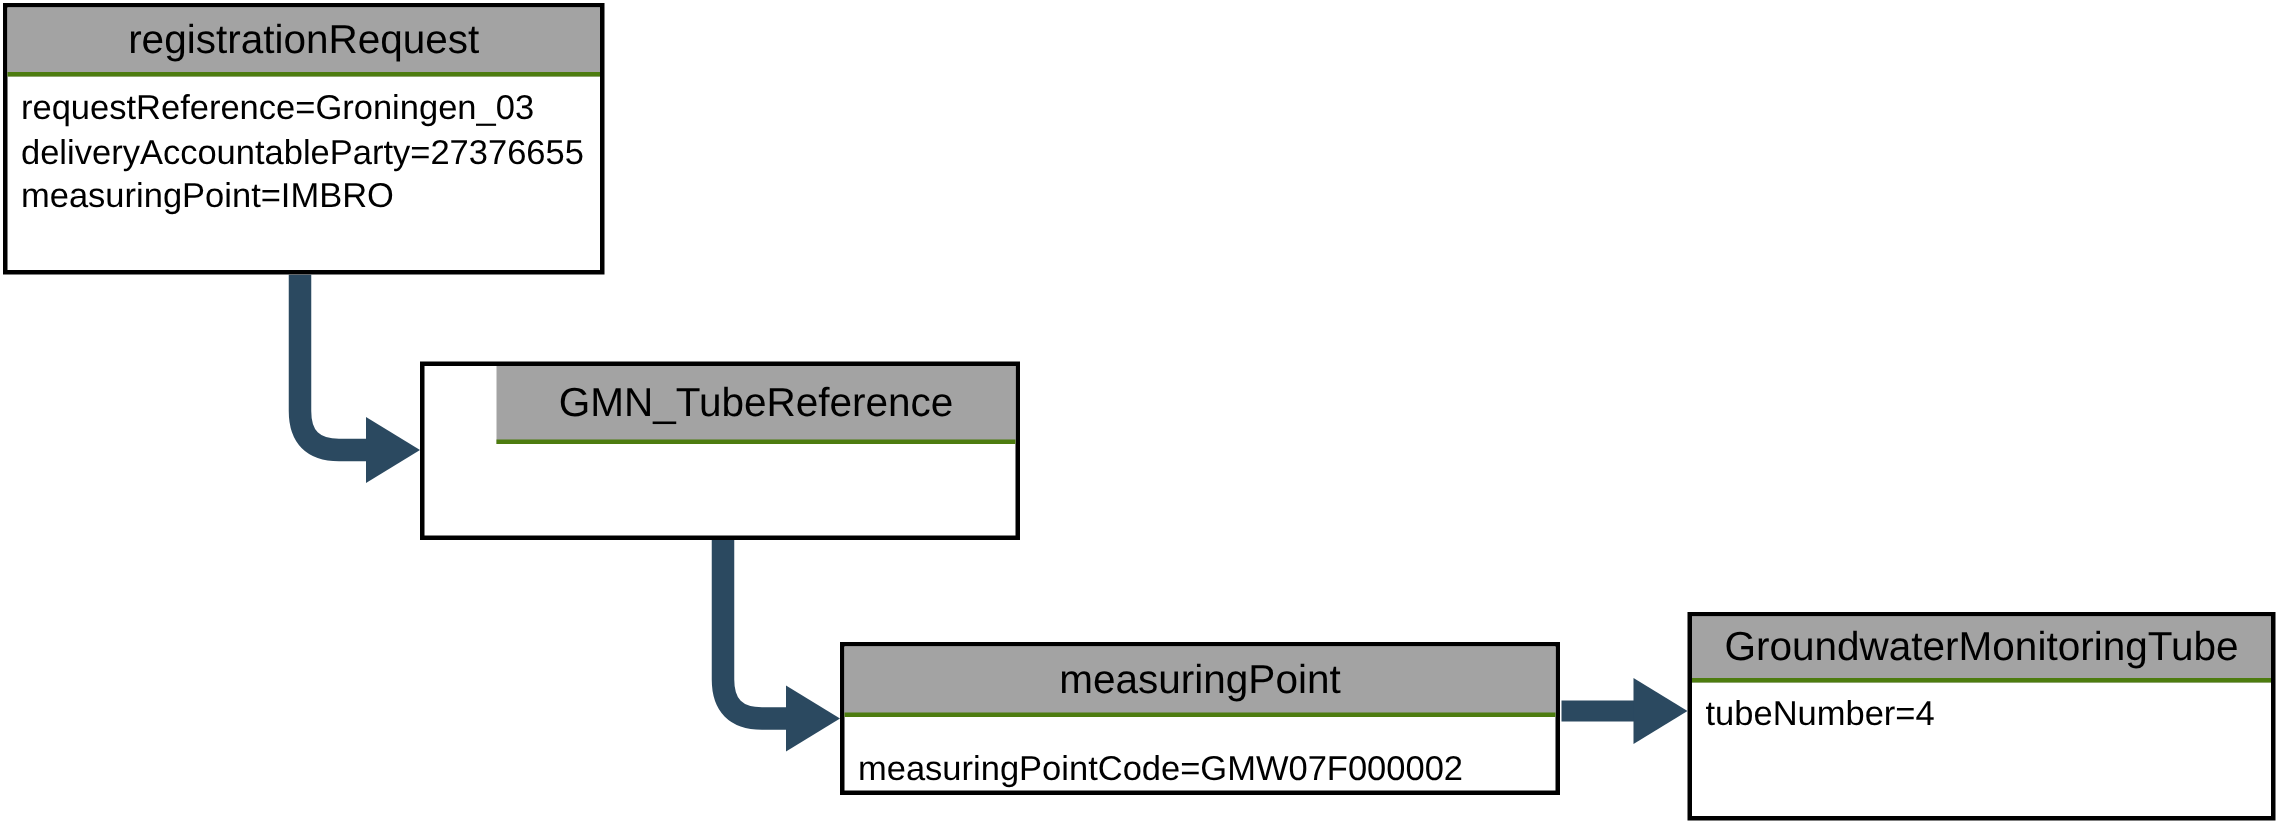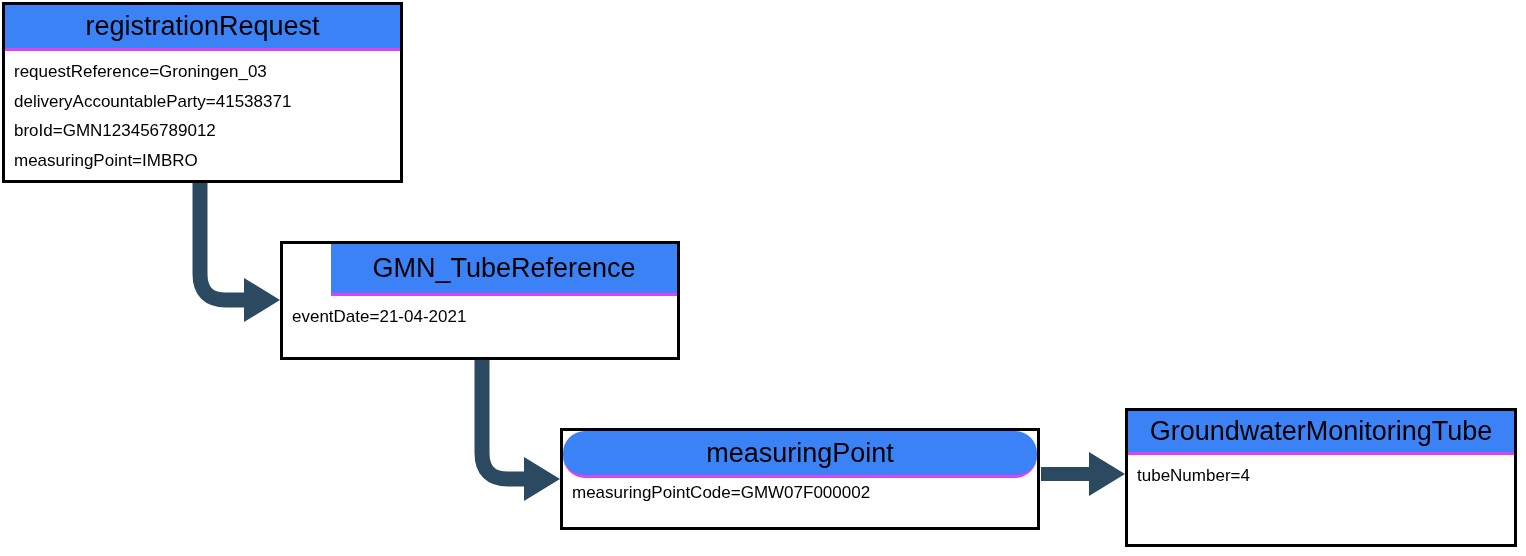--- a/index.html
+++ b/index.html
@@ -17,54 +17,54 @@
   }
   .node {
     position: absolute;
     border: 3px solid #000000;
     background: #ffffff;
     box-sizing: border-box;
     display: flex;
     flex-direction: column;
   }
   .node-header {
-    background: #3b82f6;
-    border-bottom: 3px solid #d946ef;
+    background: #a3a3a3;
+    border-bottom: 3px solid #4d7c0f;
     display: flex;
     align-items: center;
     justify-content: center;
     font-size: 27px;
     color: #000000;
     flex: 0 0 auto;
     box-sizing: border-box;
   }
   .node-body {
     flex: 1 1 auto;
     padding: 6px 6px 4px 9px;
-    font-size: 17px;
+    font-size: 23px;
     color: #000000;
     line-height: 29.5px;
     overflow: hidden;
     box-sizing: border-box;
   }
   .attr-line {
     display: block;
     white-space: nowrap;
   }
   
   #node-registration-request { left: 2px;    top: 2px;   width: 401px; height: 181px; }
   #node-registration-request .node-header { height: 46px; }
   #node-gmn-tube-reference   { left: 280px;  top: 241px; width: 400px; height: 119px; }
   #node-gmn-tube-reference   .node-header { height: 52px; margin-left: 48px; }
   #node-measuring-point      { left: 560px;  top: 428px; width: 480px; height: 102px; }
-  #node-measuring-point      .node-header { height: 47px; border-radius: 22px; }
+  #node-measuring-point      .node-header { height: 47px; }
   #node-groundwater-monitoring-tube { left: 1125px; top: 408px; width: 392px; height: 139px; }
   #node-groundwater-monitoring-tube .node-header { height: 44px; }
 
-  #node-measuring-point .node-body { padding-top: 0; }
+  #node-measuring-point .node-body { padding-top: 20px; }
 
   .connector-layer {
     position: absolute;
     left: 0;
     top: 0;
     width: 1526px;
     height: 556px;
     pointer-events: none;
   }
 </style>
@@ -88,31 +88,27 @@
     <g>
       <path d="M 1041 474 L 1091 474" fill="none" stroke="#2b4960" stroke-width="14"></path>
       <polygon points="1089,452 1125,474 1089,496" fill="#2b4960"></polygon>
     </g>
   </svg>
 
   <div class="node" id="node-registration-request">
     <div class="node-header">registrationRequest</div>
     <div class="node-body">
       <span class="attr-line">requestReference=Groningen_03</span>
-      <span class="attr-line">deliveryAccountableParty=41538371</span>
-      <span class="attr-line">broId=GMN123456789012</span>
+      <span class="attr-line">deliveryAccountableParty=27376655</span>
       <span class="attr-line">measuringPoint=IMBRO</span>
     </div>
   </div>
 
   <div class="node" id="node-gmn-tube-reference">
     <div class="node-header">GMN_TubeReference</div>
-    <div class="node-body">
-      <span class="attr-line">eventDate=21-04-2021</span>
-    </div>
   </div>
 
   <div class="node" id="node-measuring-point">
     <div class="node-header">measuringPoint</div>
     <div class="node-body">
       <span class="attr-line">measuringPointCode=GMW07F000002</span>
     </div>
   </div>
 
   <div class="node" id="node-groundwater-monitoring-tube">

